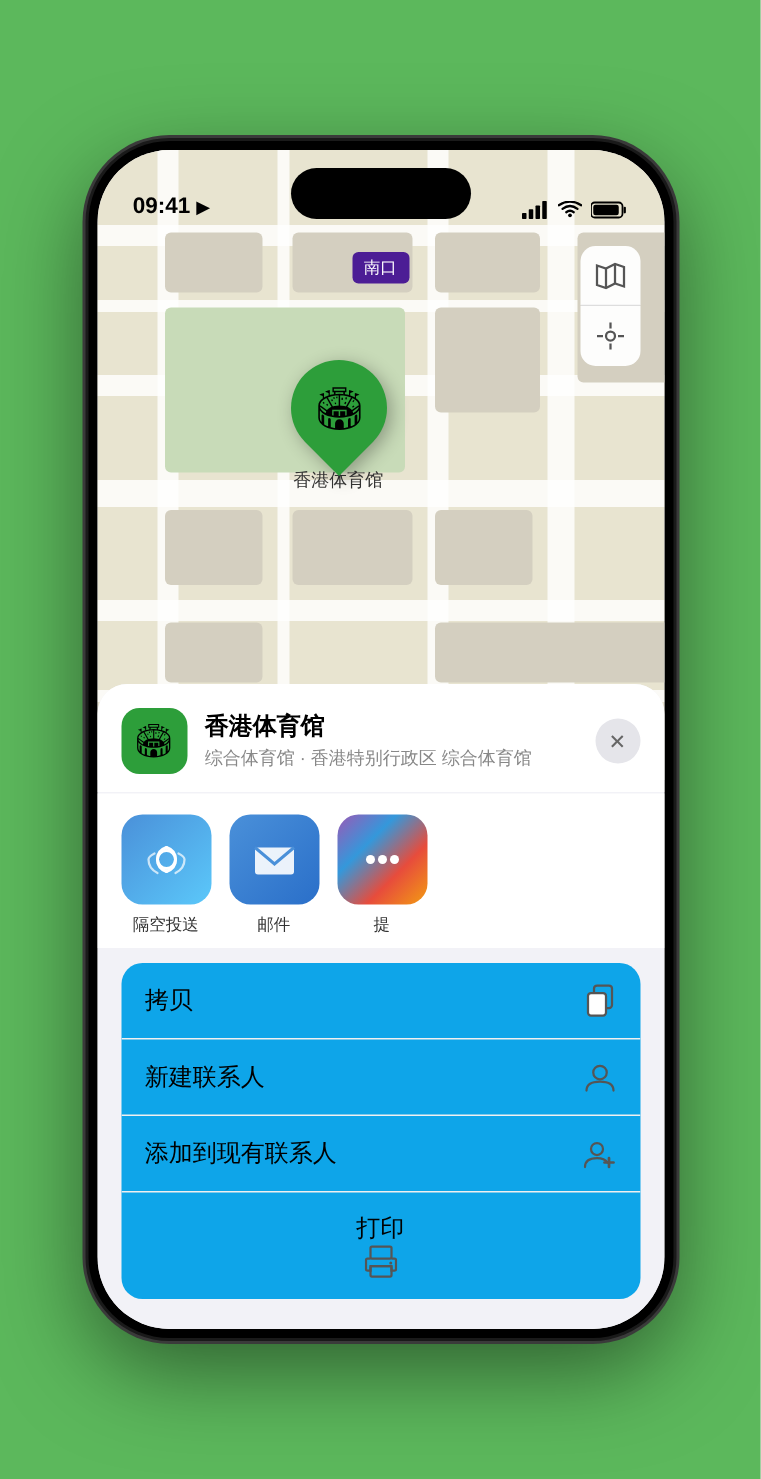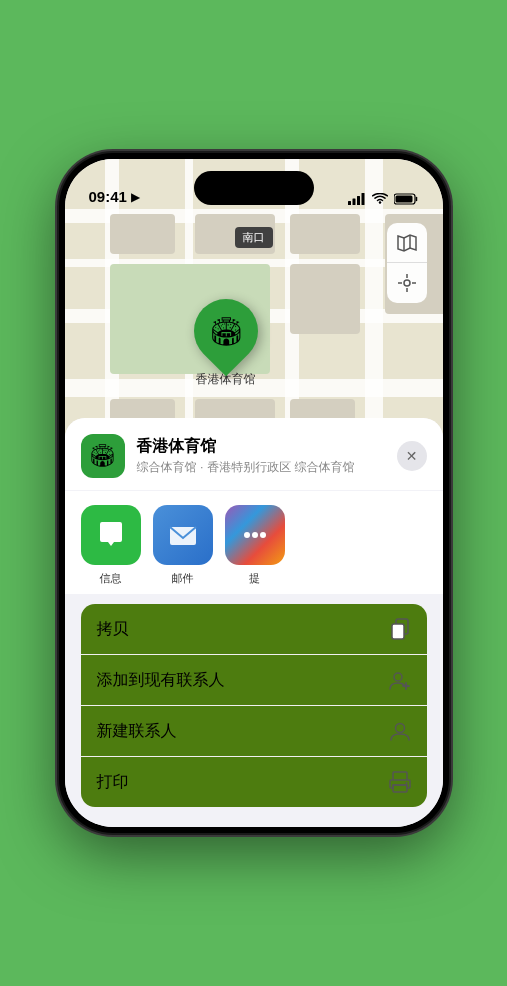--- a/index.html
+++ b/index.html
@@ -7,21 +7,21 @@
       width: 507px;
       height: 986px;
       background: #5cb85c;
       display: flex;
       align-items: center;
       justify-content: center;
       font-family: -apple-system, 'PingFang SC', 'Helvetica Neue', sans-serif;
     }
     .phone-frame {
       width: 390px;
-      height: 680px;
+      height: 798px;
       background: #000;
       border-radius: 54px;
       position: relative;
       box-shadow: 0 0 0 2px #1a1a1a, 0 0 0 4px #3a3a3a, 0 20px 60px rgba(0,0,0,0.5);
       overflow: hidden;
     }
     .phone-screen {
       position: absolute;
       top: 6px;
       left: 6px;
@@ -125,21 +125,21 @@
     }
     .map-control-btn:last-child {
       border-radius: 0 0 10px 10px;
     }
     
     .location-label {
       position: absolute;
       top: 68px;
       left: 50%;
       transform: translateX(-50%);
-      background: #404040;
+      background: #4c1d95;
       color: #fff;
       font-size: 11px;
       padding: 3px 8px;
       border-radius: 4px;
       white-space: nowrap;
       z-index: 20;
     }
     
     .map-pin-container {
       position: absolute;
@@ -269,33 +269,33 @@
       background: linear-gradient(135deg, #9b59b6 0%, #3498db 33%, #e74c3c 66%, #f39c12 100%);
     }
     .share-label {
       font-size: 11px;
       color: #333;
       text-align: center;
     }
     
     .action-list {
       margin: 10px 16px 0;
-      background: #4d7c0f;
+      background: #0ea5e9;
       border-radius: 14px;
       overflow: hidden;
     }
     .action-item {
       display: flex;
       align-items: center;
       justify-content: space-between;
       padding: 14px 16px;
       border-bottom: 1px solid #f0f0f0;
       cursor: pointer;
     }
-    .action-item:last-child { border-bottom: none; }
+    .action-item:last-child { border-bottom: none; flex-direction: column; }
     .action-label {
       font-size: 16px;
       color: #000;
     }
     
     .home-indicator {
       position: absolute;
       bottom: 6px;
       left: 50%;
       transform: translateX(-50%);
@@ -407,29 +407,33 @@
           <div class="venue-name">香港体育馆</div>
           <div class="venue-desc">综合体育馆 · 香港特别行政区 综合体育馆</div>
         </div>
         <div class="close-btn">
           <span>✕</span>
         </div>
       </div>
 
       <div class="share-row">
 
-
         <div class="share-item">
-          <div class="share-icon messages">
-            <svg width="34" height="34" viewBox="0 0 34 34">
-                <path d="M6 6 Q6 4 8 4 L26 4 Q28 4 28 6 L28 22 Q28 24 26 24 L20 24 L17 28 L14 24 L8 24 Q6 24 6 22 Z" fill="white"></path>
+          <div class="share-icon airdrop">
+            <svg width="32" height="32" viewBox="0 0 32 32">
+                <circle cx="16" cy="16" r="6" fill="none" stroke="white" stroke-width="2"></circle>
+                <path d="M16 8 Q10 10 10 16 Q10 22 16 24" fill="none" stroke="white" stroke-width="2" stroke-linecap="round"></path>
+                <path d="M16 8 Q22 10 22 16 Q22 22 16 24" fill="none" stroke="white" stroke-width="2" stroke-linecap="round"></path>
+                <path d="M8 12 Q4 14 4 16 Q4 22 10 25" fill="none" stroke="white" stroke-width="1.5" stroke-linecap="round" opacity="0.7"></path>
+                <path d="M24 12 Q28 14 28 16 Q28 22 22 25" fill="none" stroke="white" stroke-width="1.5" stroke-linecap="round" opacity="0.7"></path>
               </svg>
           </div>
-          <span class="share-label">信息</span>
-        </div>
+          <span class="share-label">隔空投送</span>
+        </div>
+
 
         <div class="share-item">
           <div class="share-icon mail">
             <svg width="34" height="34" viewBox="0 0 34 34">
                 <rect x="4" y="9" width="26" height="18" rx="2" fill="white" opacity="0.9"></rect>
                 <polyline points="4,9 17,20 30,9" fill="none" stroke="#4a90d9" stroke-width="2"></polyline>
               </svg>
           </div>
           <span class="share-label">邮件</span>
         </div>
@@ -452,34 +456,34 @@
 
         <div class="action-item">
           <span class="action-label">拷贝</span>
           <svg width="22" height="22" viewBox="0 0 22 22">
             <rect x="7" y="1" width="12" height="15" rx="2" fill="none" stroke="#555" stroke-width="1.5"></rect>
             <rect x="3" y="6" width="12" height="15" rx="2" fill="none" stroke="#555" stroke-width="1.5" style="fill:white;"></rect>
           </svg>
         </div>
 
         <div class="action-item">
+          <span class="action-label">新建联系人</span>
+          <svg width="22" height="22" viewBox="0 0 22 22">
+            <circle cx="11" cy="8" r="4.5" fill="none" stroke="#555" stroke-width="1.5"></circle>
+            <path d="M2 20 Q2 14 11 14 Q20 14 20 20" fill="none" stroke="#555" stroke-width="1.5" stroke-linecap="round"></path>
+          </svg>
+        </div>
+
+        <div class="action-item">
           <span class="action-label">添加到现有联系人</span>
           <svg width="22" height="22" viewBox="0 0 22 22">
             <circle cx="9" cy="8" r="4" fill="none" stroke="#555" stroke-width="1.5"></circle>
             <path d="M1 20 Q1 14 9 14 Q14 14 16 17" fill="none" stroke="#555" stroke-width="1.5" stroke-linecap="round"></path>
             <line x1="17" y1="14" x2="17" y2="20" stroke="#555" stroke-width="1.8" stroke-linecap="round"></line>
             <line x1="14" y1="17" x2="20" y2="17" stroke="#555" stroke-width="1.8" stroke-linecap="round"></line>
-          </svg>
-        </div>
-
-        <div class="action-item">
-          <span class="action-label">新建联系人</span>
-          <svg width="22" height="22" viewBox="0 0 22 22">
-            <circle cx="11" cy="8" r="4.5" fill="none" stroke="#555" stroke-width="1.5"></circle>
-            <path d="M2 20 Q2 14 11 14 Q20 14 20 20" fill="none" stroke="#555" stroke-width="1.5" stroke-linecap="round"></path>
           </svg>
         </div>
 
 
         <div class="action-item">
           <span class="action-label">打印</span>
           <svg width="22" height="22" viewBox="0 0 22 22">
             <rect x="4" y="1" width="14" height="8" rx="1" fill="none" stroke="#555" stroke-width="1.5"></rect>
             <path d="M4 9 L2 9 Q1 9 1 10 L1 16 Q1 17 2 17 L4 17 L4 14 L18 14 L18 17 L20 17 Q21 17 21 16 L21 10 Q21 9 20 9 L18 9" fill="none" stroke="#555" stroke-width="1.5"></path>
             <rect x="4" y="14" width="14" height="7" rx="1" fill="none" stroke="#555" stroke-width="1.5"></rect>

